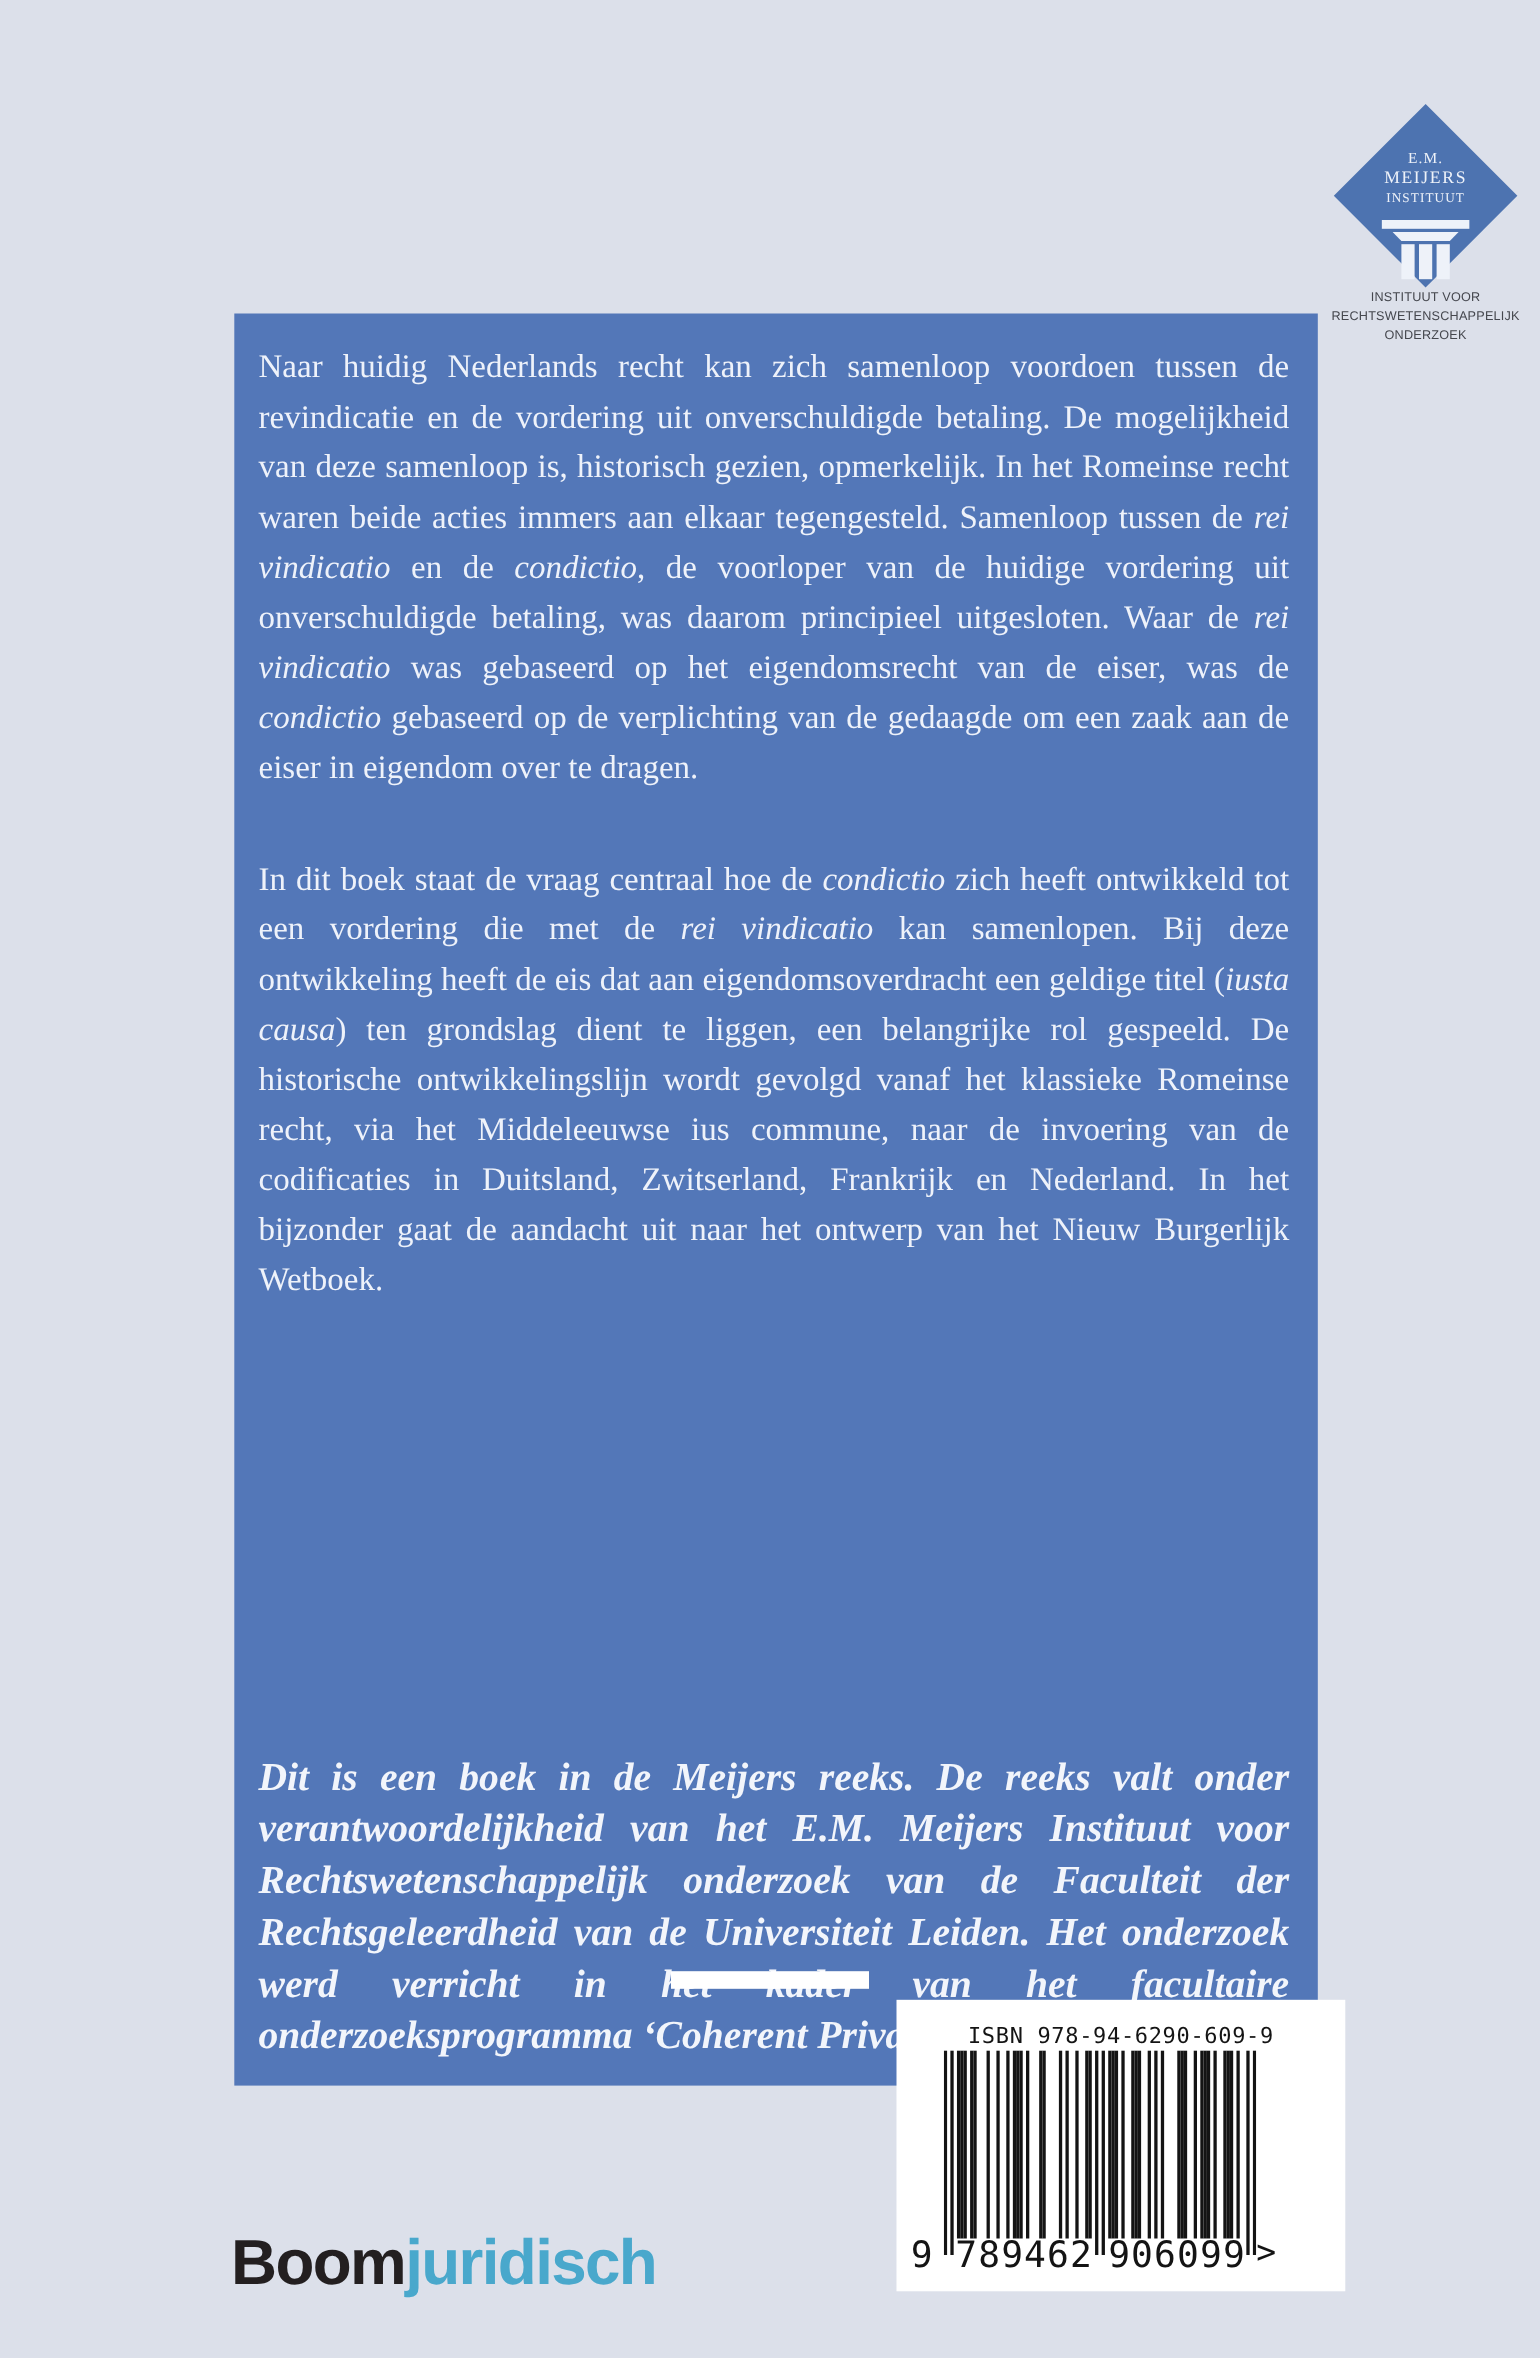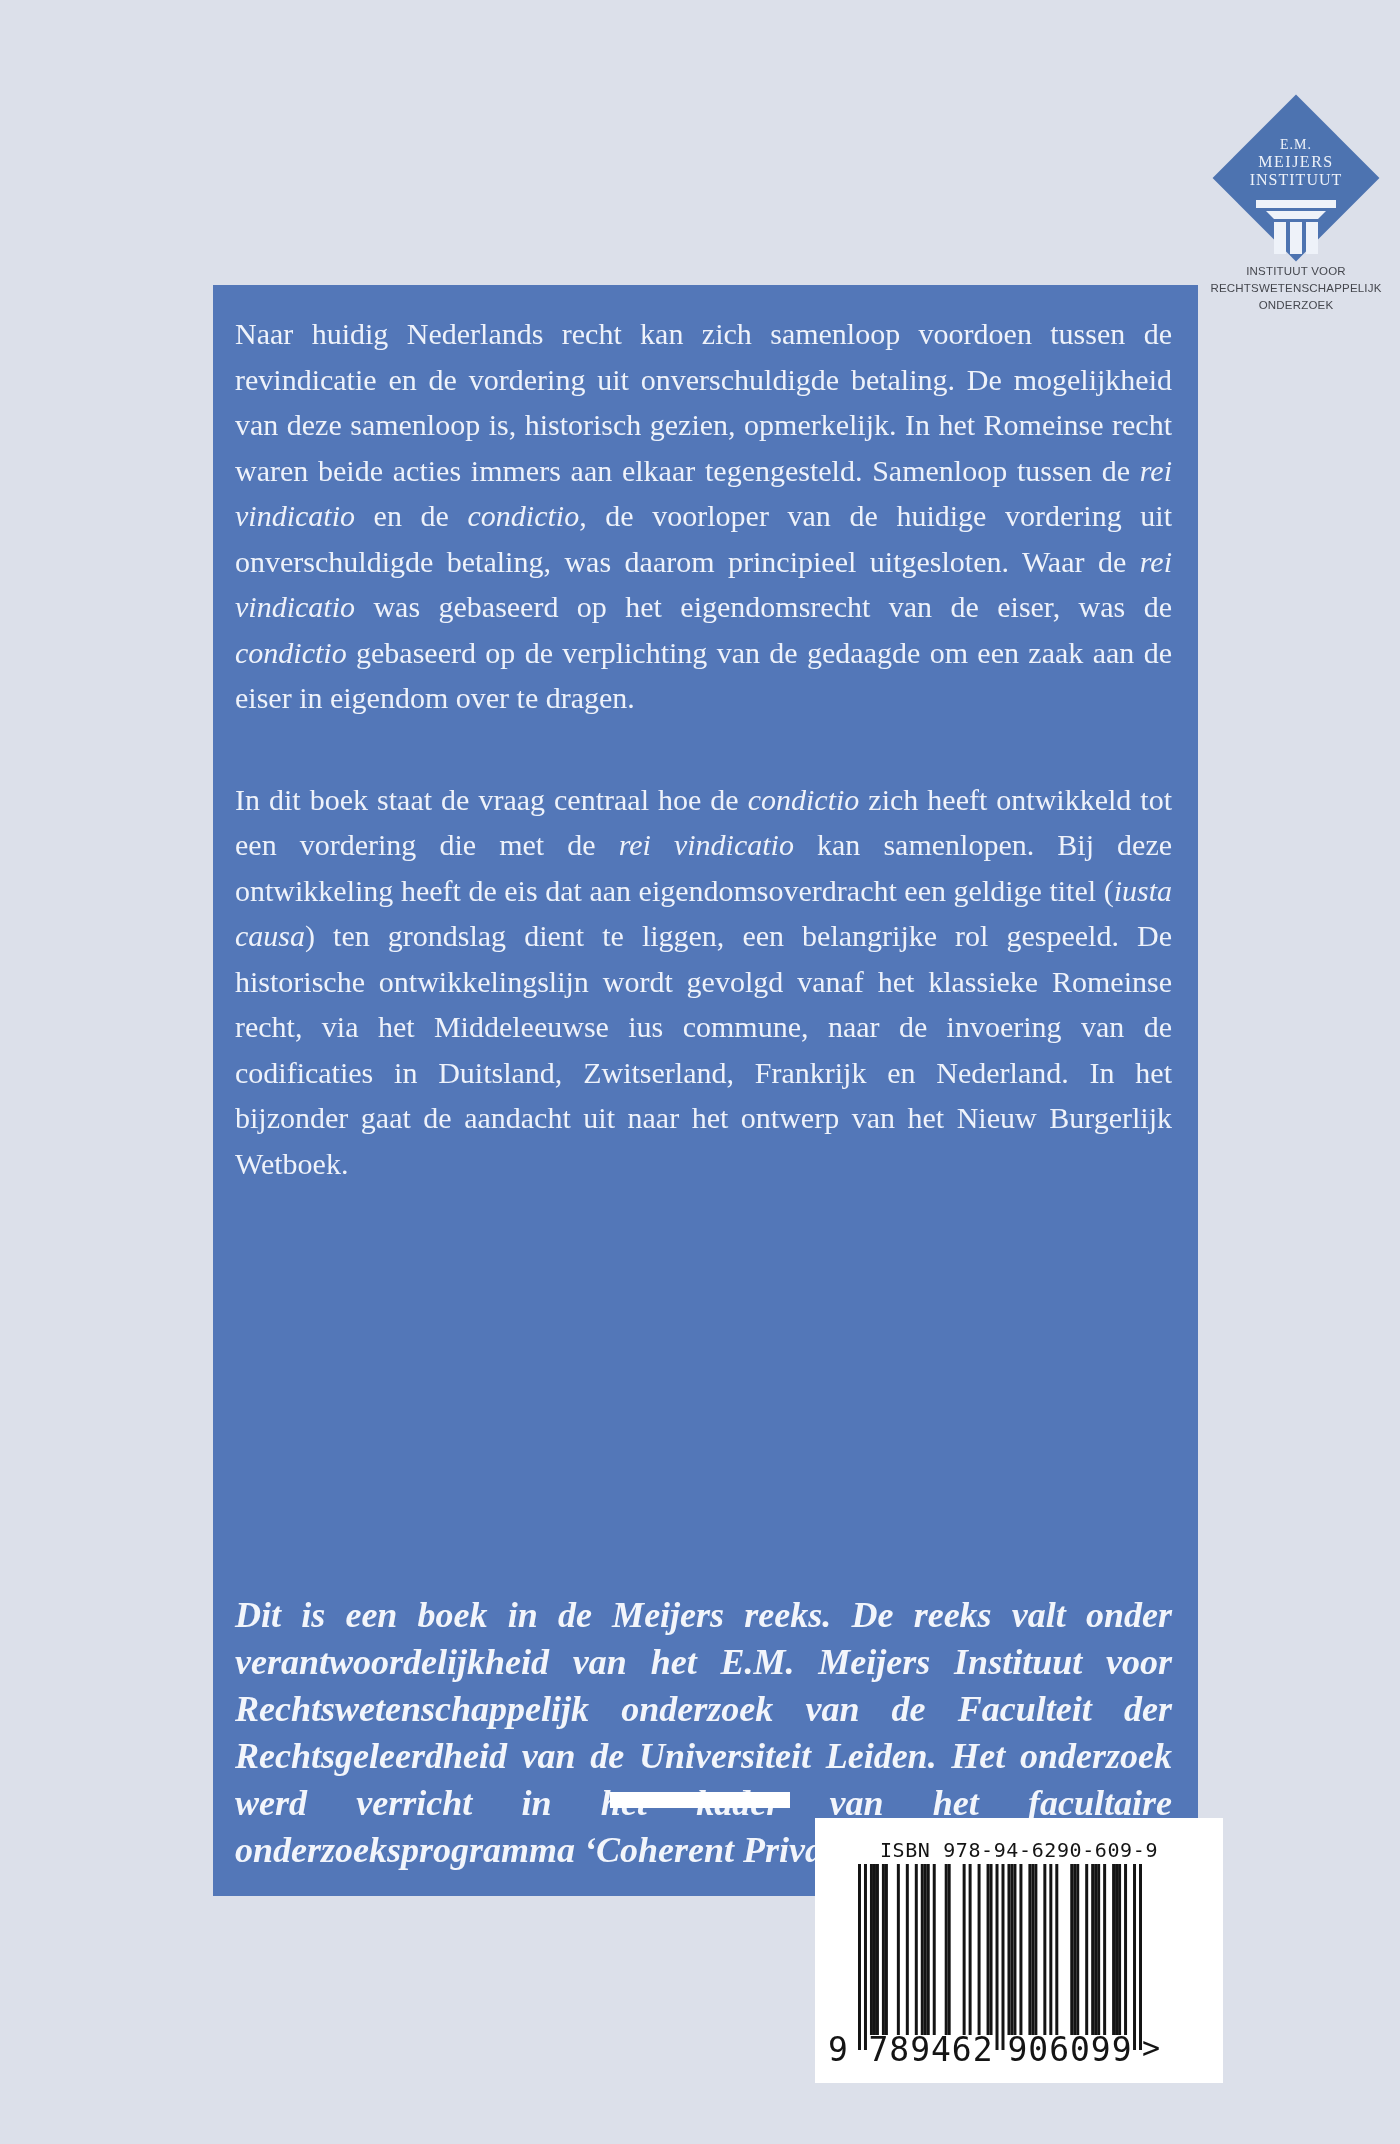--- a/index.html
+++ b/index.html
@@ -15,21 +15,21 @@
   .diamond{
     position:absolute;left:41px;top:31px;width:118px;height:118px;
     background:#4d73b0;transform:rotate(45deg);
   }
   .diamond-text{
     position:absolute;left:0;top:48px;width:200px;text-align:center;
     color:#eef2f9;font-family:"Liberation Serif", serif;
   }
   .diamond-line1{font-size:14px;line-height:17px;letter-spacing:1px;}
   .diamond-line2{font-size:16px;line-height:18px;letter-spacing:1.5px;}
-  .diamond-line3{font-size:16px;line-height:18px;letter-spacing:1px;}
+  .diamond-line3{font-size:12px;line-height:18px;letter-spacing:1px;}
   .pillar{position:absolute;left:60px;top:112px;width:80px;height:54px;}
   .meijers-caption{
     position:absolute;left:-40px;top:175px;width:280px;text-align:center;
     font-family:"Liberation Sans", sans-serif;font-size:11.5px;line-height:17px;
     color:#45474e;letter-spacing:0.2px;
   }
 
   
   .panel{
     position:absolute;left:213px;top:285px;width:985px;height:1611px;
@@ -166,14 +166,17 @@
         <rect x="94" y="0" width="1" height="62" fill="#141414"></rect>
       </svg>
     <div class="barcode-digits">
       <span class="digit-lead">9</span>
       <span class="digit-group1">789462</span>
       <span class="digit-group2">906099</span>
       <span class="digit-arrow">&gt;</span>
     </div>
   </div>
 
+  <div class="publisher">
+    <span class="boom" style="color: rgb(35, 31, 32);">Boom</span><span class="juridisch" style="color: rgb(73, 168, 204);">juridisch</span>
+  </div>
 
 </div>
 
 </body></html>

